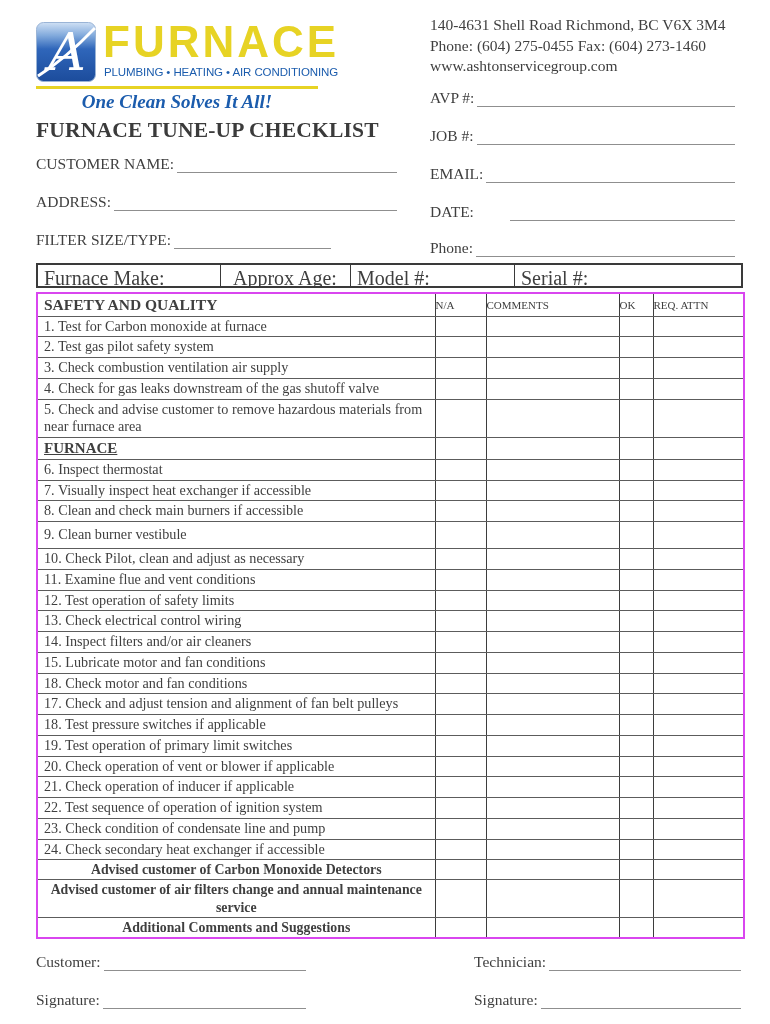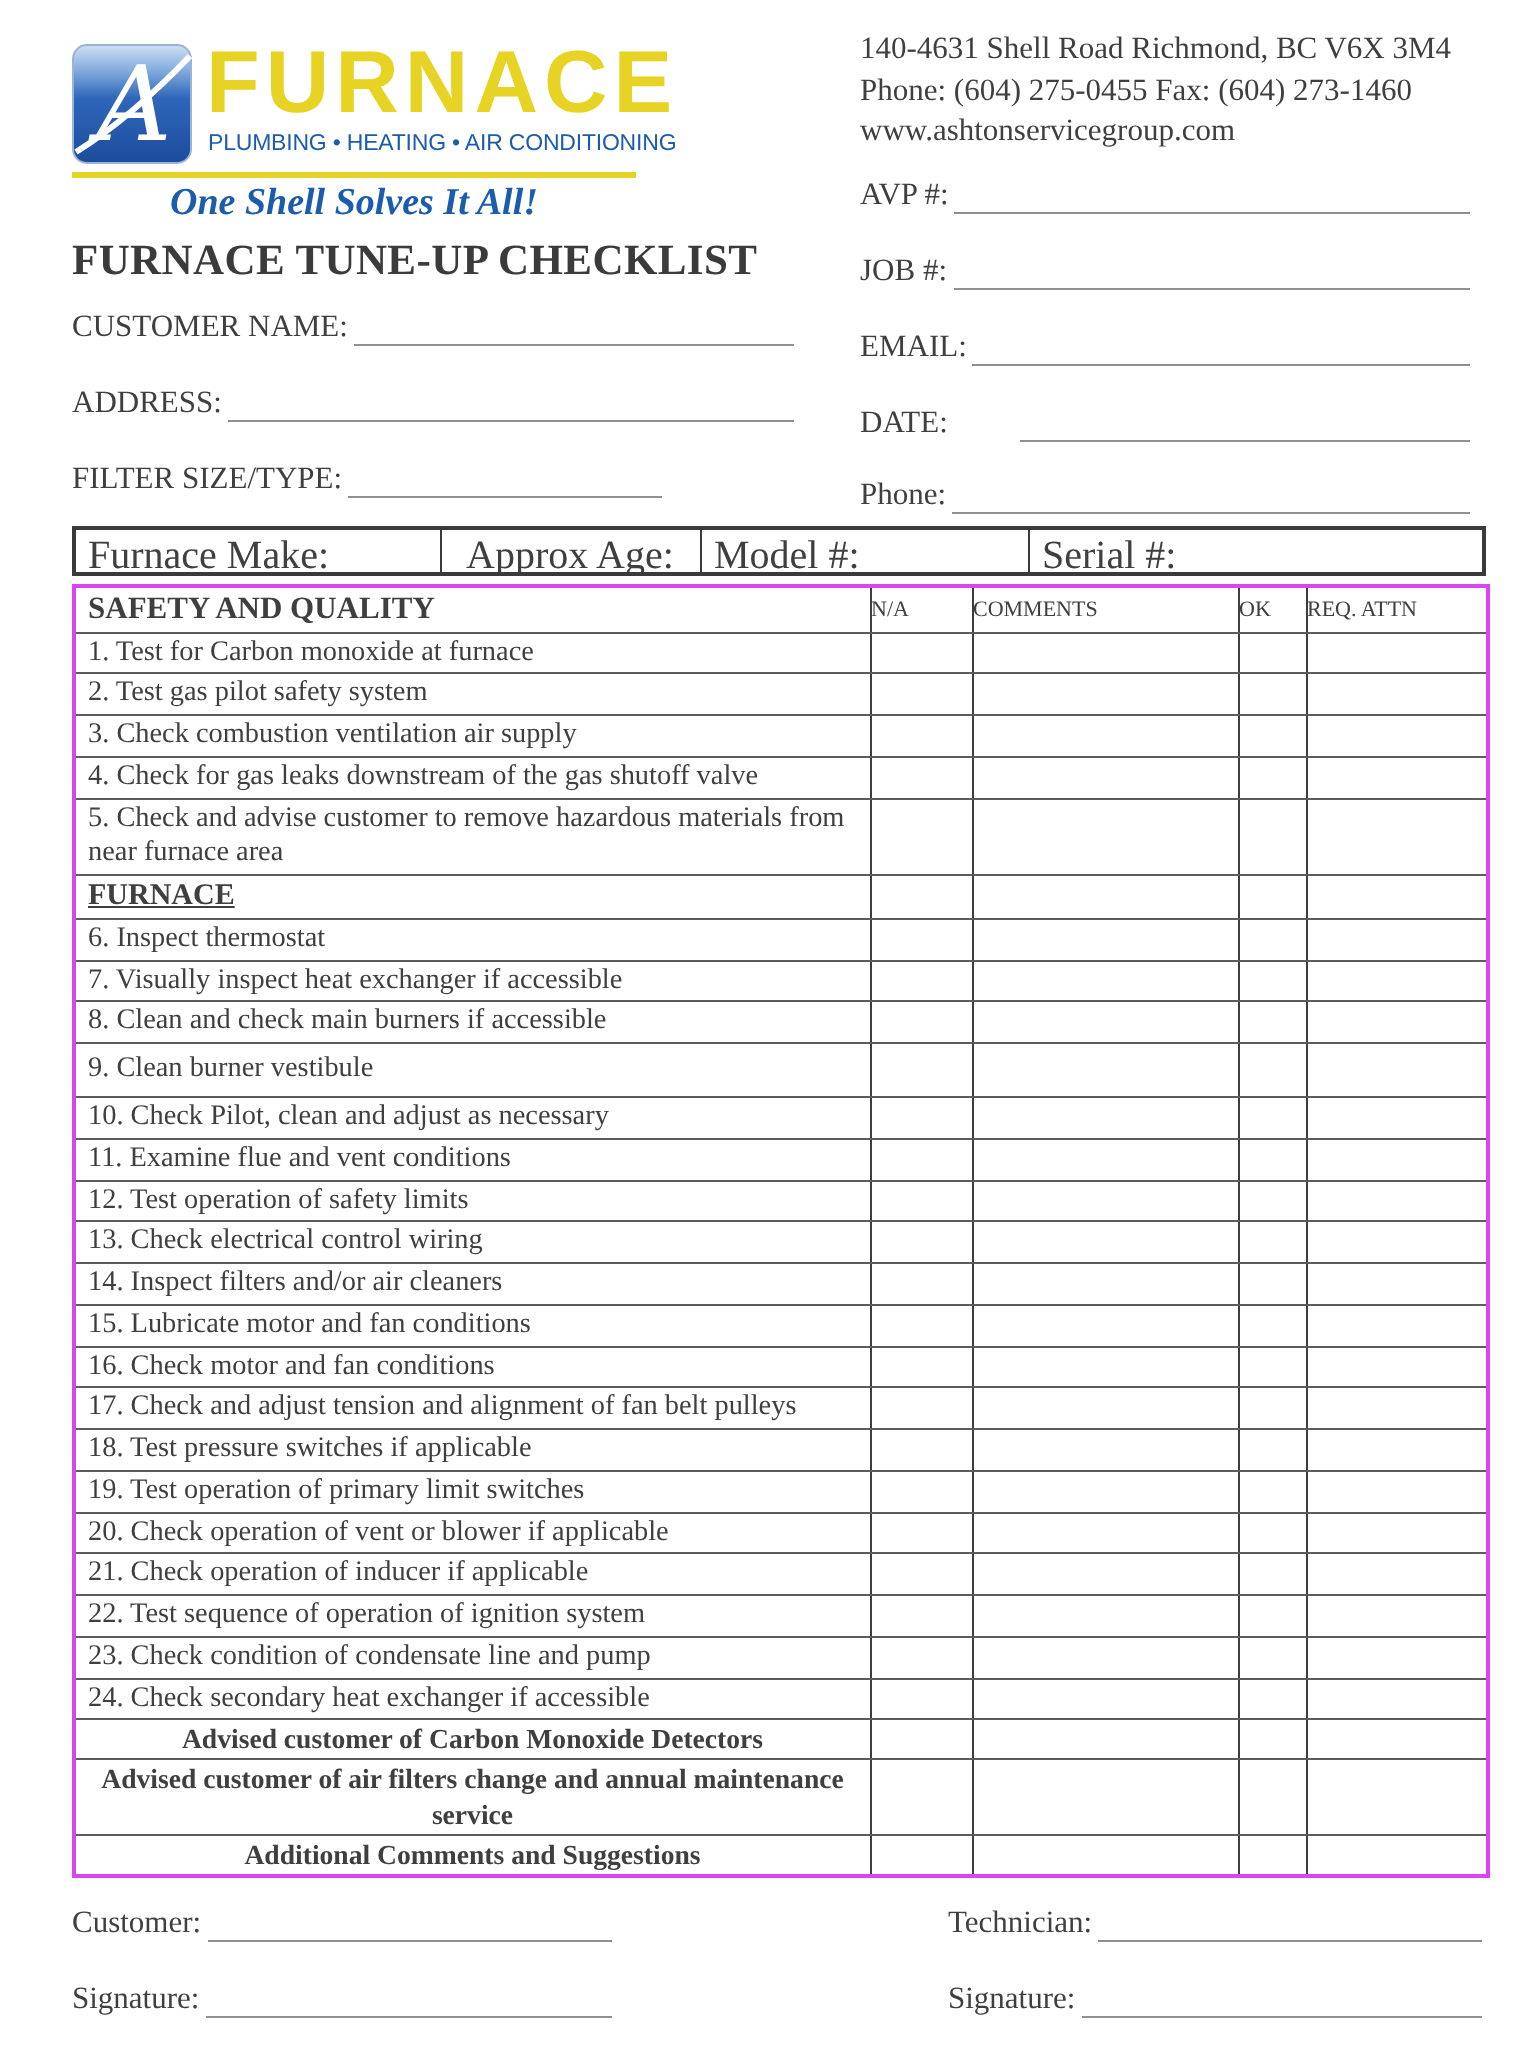--- a/index.html
+++ b/index.html
@@ -98,21 +98,21 @@
         <stop offset="1" stop-color="#1c4c9c"></stop>
       </linearGradient>
     </defs>
     <rect x="0.5" y="0.5" width="59" height="59" rx="7" fill="url(#lg)" stroke="#9ab4d6"></rect>
     <path d="M2,54 C 18,44 38,28 59,6" stroke="#ffffff" stroke-width="3" fill="none"></path>
     <text x="31" y="48" font-family="DejaVu Serif, serif" font-style="italic" font-size="52" fill="#ffffff" text-anchor="middle">A</text>
   </svg>
   <div class="abs brand-name">FURNACE</div>
   <div class="abs brand-sub">PLUMBING • HEATING • AIR CONDITIONING</div>
   <div class="abs brand-rule"></div>
-  <div class="abs tagline">One Shell Solves It All!</div>
+  <div class="abs tagline">One Clean Solves It All!</div>
 
   <div class="abs contact">
     <div>140-4631 Shell Road Richmond, BC V6X 3M4</div>
     <div>Phone: (604)  275-0455 Fax: (604) 273-1460</div>
     <div>www.ashtonservicegroup.com</div>
   </div>
 
   <div class="abs doc-title">FURNACE TUNE-UP CHECKLIST</div>
 
   <div class="abs field f-avp">
@@ -279,21 +279,21 @@
           <td></td>
         </tr>
         <tr class="item">
           <td class="task">15. Lubricate motor and fan conditions</td>
           <td></td>
           <td></td>
           <td></td>
           <td></td>
         </tr>
         <tr class="item">
-          <td class="task">16. Check motor and fan conditions</td>
+          <td class="task">18. Check motor and fan conditions</td>
           <td></td>
           <td></td>
           <td></td>
           <td></td>
         </tr>
         <tr class="item">
           <td class="task">17. Check and adjust tension and alignment of fan belt pulleys</td>
           <td></td>
           <td></td>
           <td></td>

